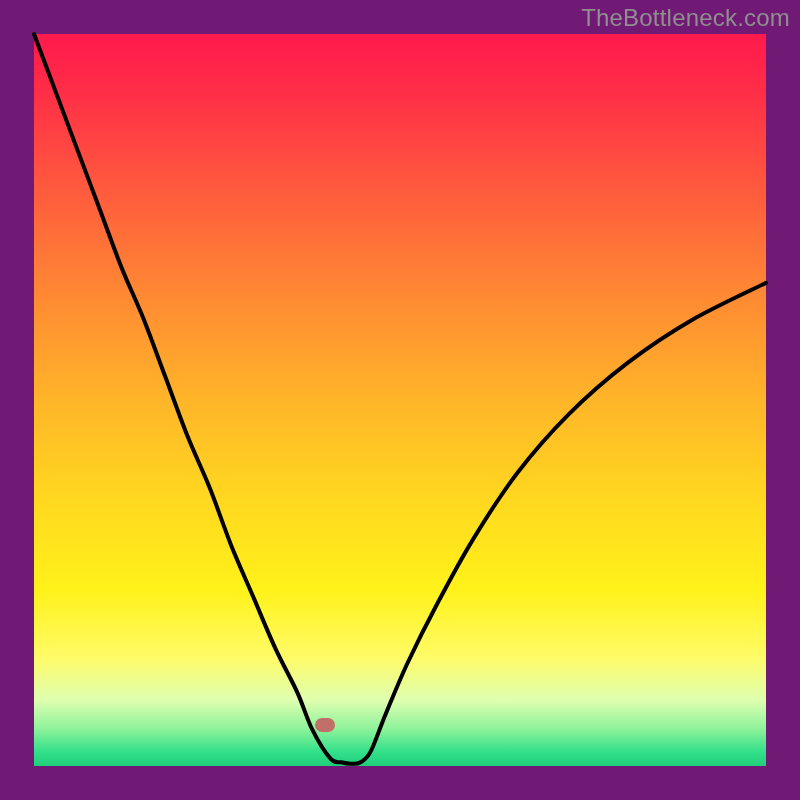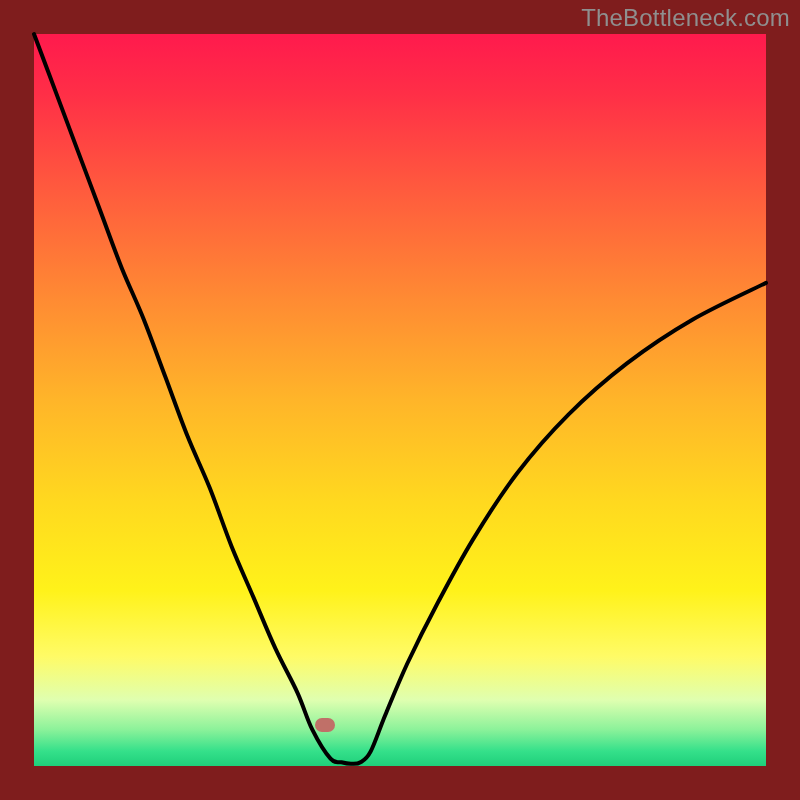--- a/index.html
+++ b/index.html
@@ -10,21 +10,21 @@
     background: #000;
     overflow: hidden;
     font-family: Arial, Helvetica, sans-serif;
   }
   .frame {
     position: absolute;
     left: 0;
     top: 0;
     width: 800px;
     height: 800px;
-    background: #7f1d1d;
+    background: #701a75;
   }
   .plot {
     position: absolute;
     left: 34px;
     top: 34px;
     width: 732px;
     height: 732px;
     background: linear-gradient(to bottom,
       #ff1a4d 0%,
       #ff2e47 8%,

